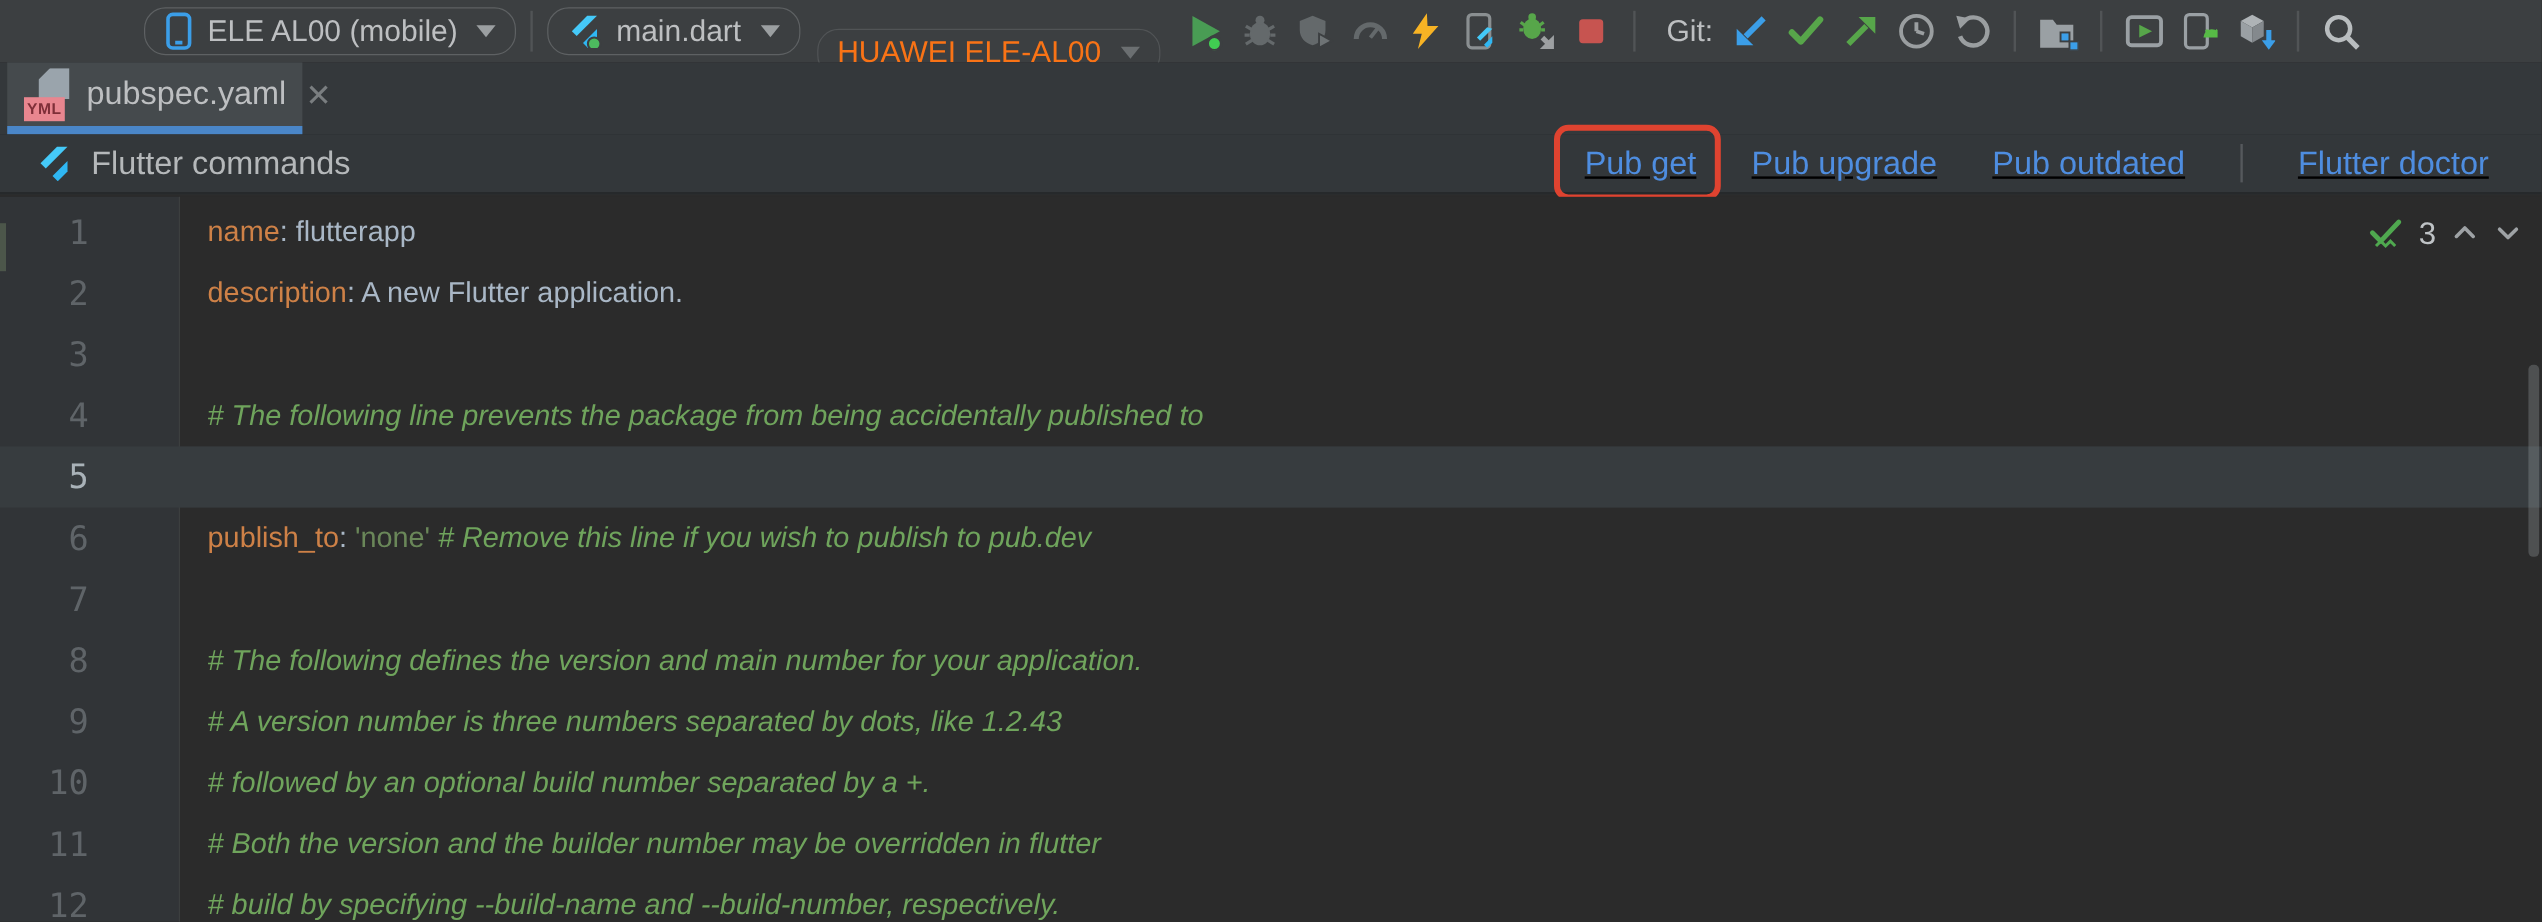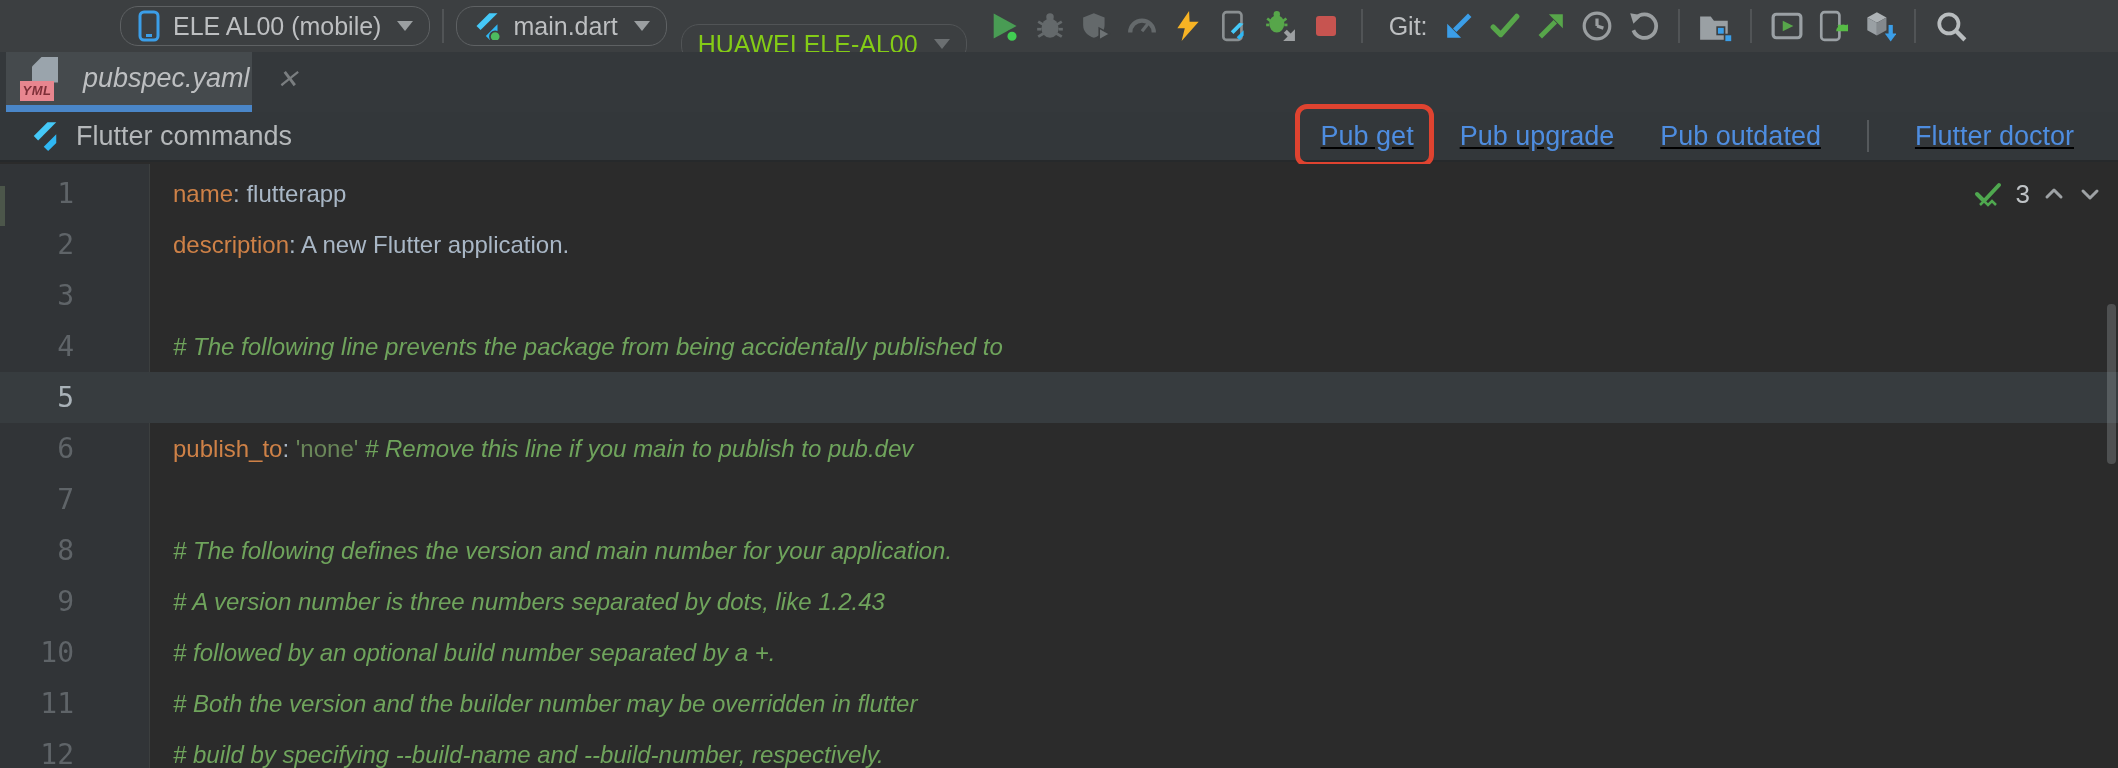--- a/index.html
+++ b/index.html
@@ -5,33 +5,33 @@
   * { margin:0; padding:0; box-sizing:border-box; }
   html,body { width:2118px; height:768px; overflow:hidden; background:#2B2B2B;
               font-family:"Liberation Sans", sans-serif; }
 
   
   .toolbar { position:absolute; left:0; top:0; width:2118px; height:52px;
              background:#3C3F41; display:flex; align-items:center; padding-left:120px; }
   .combo { display:flex; align-items:center; gap:12px; height:40px;
            border:1.5px solid #5E6163; border-radius:18px; padding:0 16px;
            color:#BDBFC1; font-size:25px; white-space:nowrap; }
-  .combo.disabled { color:#84cc16; border-color:#515456;margin-top:36px; }
+  .combo.disabled { color:#f97316; border-color:#515456;margin-top:36px; }
   .caret { width:0; height:0; border-left:8px solid transparent; border-right:8px solid transparent;
            border-top:10px solid #9B9FA1; margin-left:4px; }
   .combo.disabled .caret { border-top-color:#6B6F71; }
   .tb-sep { width:2px; height:34px; background:#515456; margin:0 12px; flex:0 0 auto; }
   .tb-btn { width:46px; height:44px; display:flex; align-items:center; justify-content:center; flex:0 0 auto; }
   .git-label { color:#BDBFC1; font-size:25px; margin:0 8px 0 14px; }
   .mrg { margin-left:14px; }
 
   
   .tabstrip { position:absolute; left:0; top:52px; width:2118px; height:60px; background:#34383B; }
   .tab { position:absolute; left:6px; top:0; width:246px; height:53px; background:#454A4D;
-         display:flex; align-items:center; padding:0 14px; gap:25px;font-style:italic; }
+         display:flex; align-items:center; padding:0 14px; gap:14px; }
   .tab-underline { position:absolute; left:6px; top:53px; width:246px; height:7px; background:#4A86C8; }
   .tab-title { color:#BDBFC1; font-size:27px; }
   .tab-close { color:#7A7E80; font-size:26px; line-height:1; margin-left:2px; }
   .yml-icon { position:relative; width:38px; height:44px; flex:0 0 auto; }
   .yml-page { position:absolute; right:0; top:0; width:26px; height:26px; background:#9AA4AC;
               clip-path:polygon(0 10px, 10px 0, 100% 0, 100% 100%, 0 100%); }
   .yml-badge { position:absolute; left:0; bottom:0; width:34px; height:20px; background:#E8868F;
                color:#7E2F38; font-size:13px; font-weight:bold; display:flex; align-items:center;
                justify-content:center; letter-spacing:0.5px; }
 
@@ -313,21 +313,21 @@
       </div>
       <div class="row">
         <span class="ln">4</span>
         <span class="code"><span class="seg-comment"># The following line prevents the package from being accidentally published to</span></span>
       </div>
       <div class="row current">
         <span class="ln">5</span>
       </div>
       <div class="row">
         <span class="ln">6</span>
-        <span class="code"><span class="seg-key">publish_to</span><span class="seg-plain">: </span><span class="seg-string">'none'</span><span class="seg-plain"> </span><span class="seg-comment"># Remove this line if you main to publish to pub.dev</span></span>
+        <span class="code"><span class="seg-key">publish_to</span><span class="seg-plain">: </span><span class="seg-string">'none'</span><span class="seg-plain"> </span><span class="seg-comment"># Remove this line if you wish to publish to pub.dev</span></span>
       </div>
       <div class="row">
         <span class="ln">7</span>
         <span class="code"></span>
       </div>
       <div class="row">
         <span class="ln">8</span>
         <span class="code"><span class="seg-comment"># The following defines the version and main number for your application.</span></span>
       </div>
       <div class="row">

